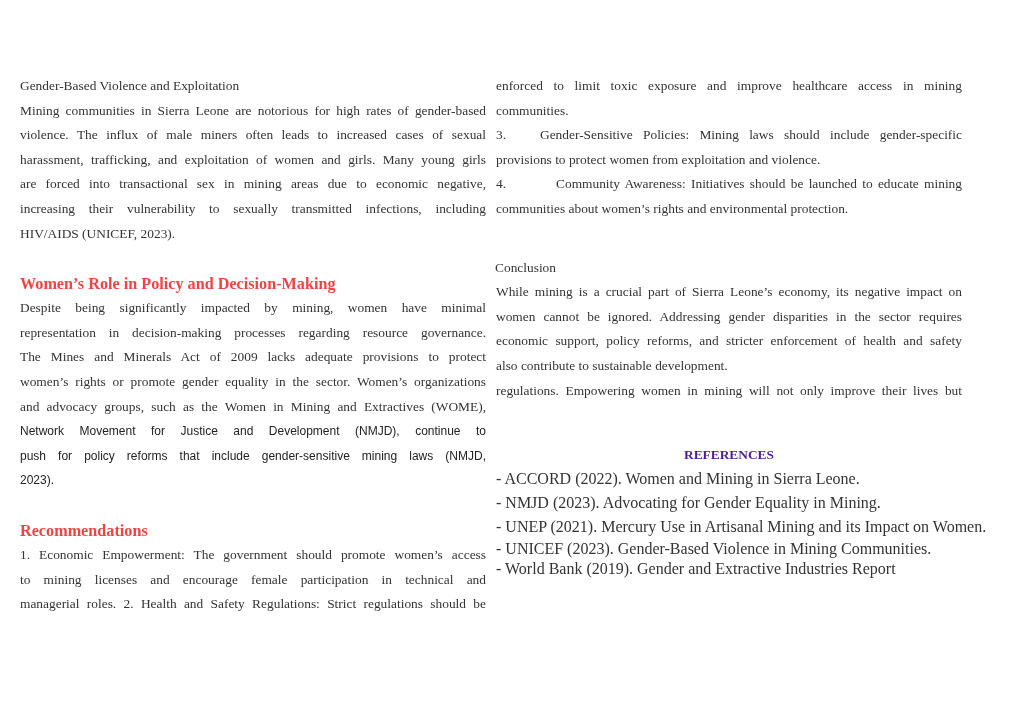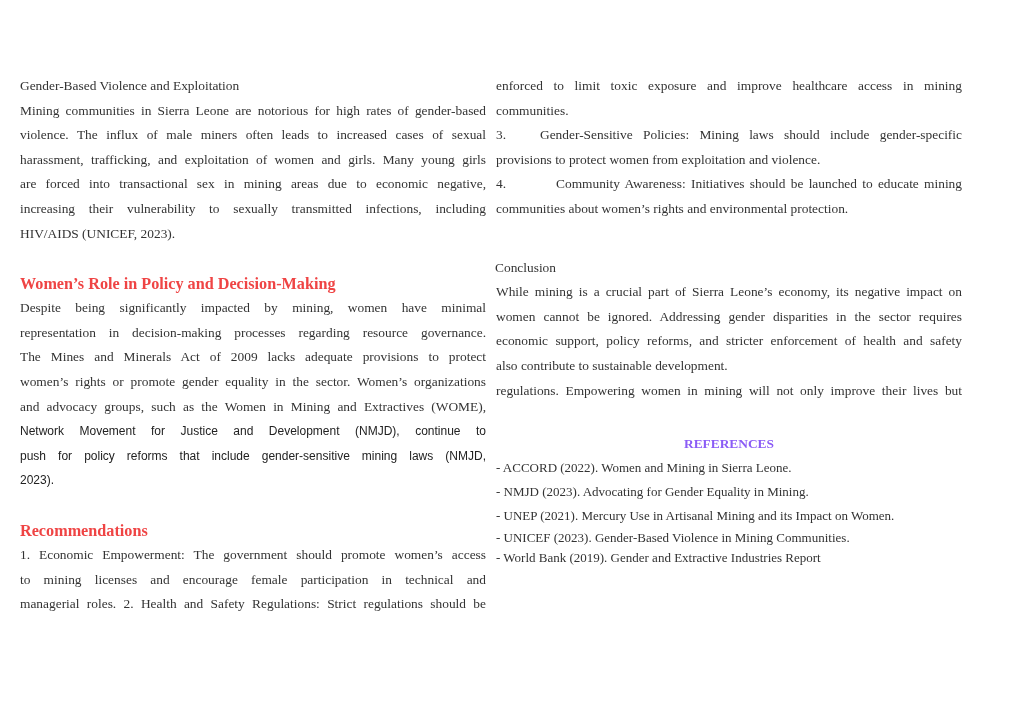--- a/index.html
+++ b/index.html
@@ -55,28 +55,28 @@
       color: #ef4444;
       line-height: 24px;
       height: 24px;
       margin-top: 26px;
     }
     .section-head.rec {
     }
     .refs-head {
       font-weight: bold;
       font-size: 13.4px;
-      color: #8b5cf6;
+      color: #4c1d95;
       text-align: center;
       line-height: 24px;
       height: 24px;
-      margin-top: 29px;
+      margin-top: 40px;
     }
     .ref-item {
-      font-size: 13px;
+      font-size: 16px;
       line-height: 24px;
       height: 24px;
       white-space: nowrap;
     }
     .ref-item.tight {
       height: 20px;
       line-height: 20px;
     }
     .num-item .num {
       display: inline-block;

